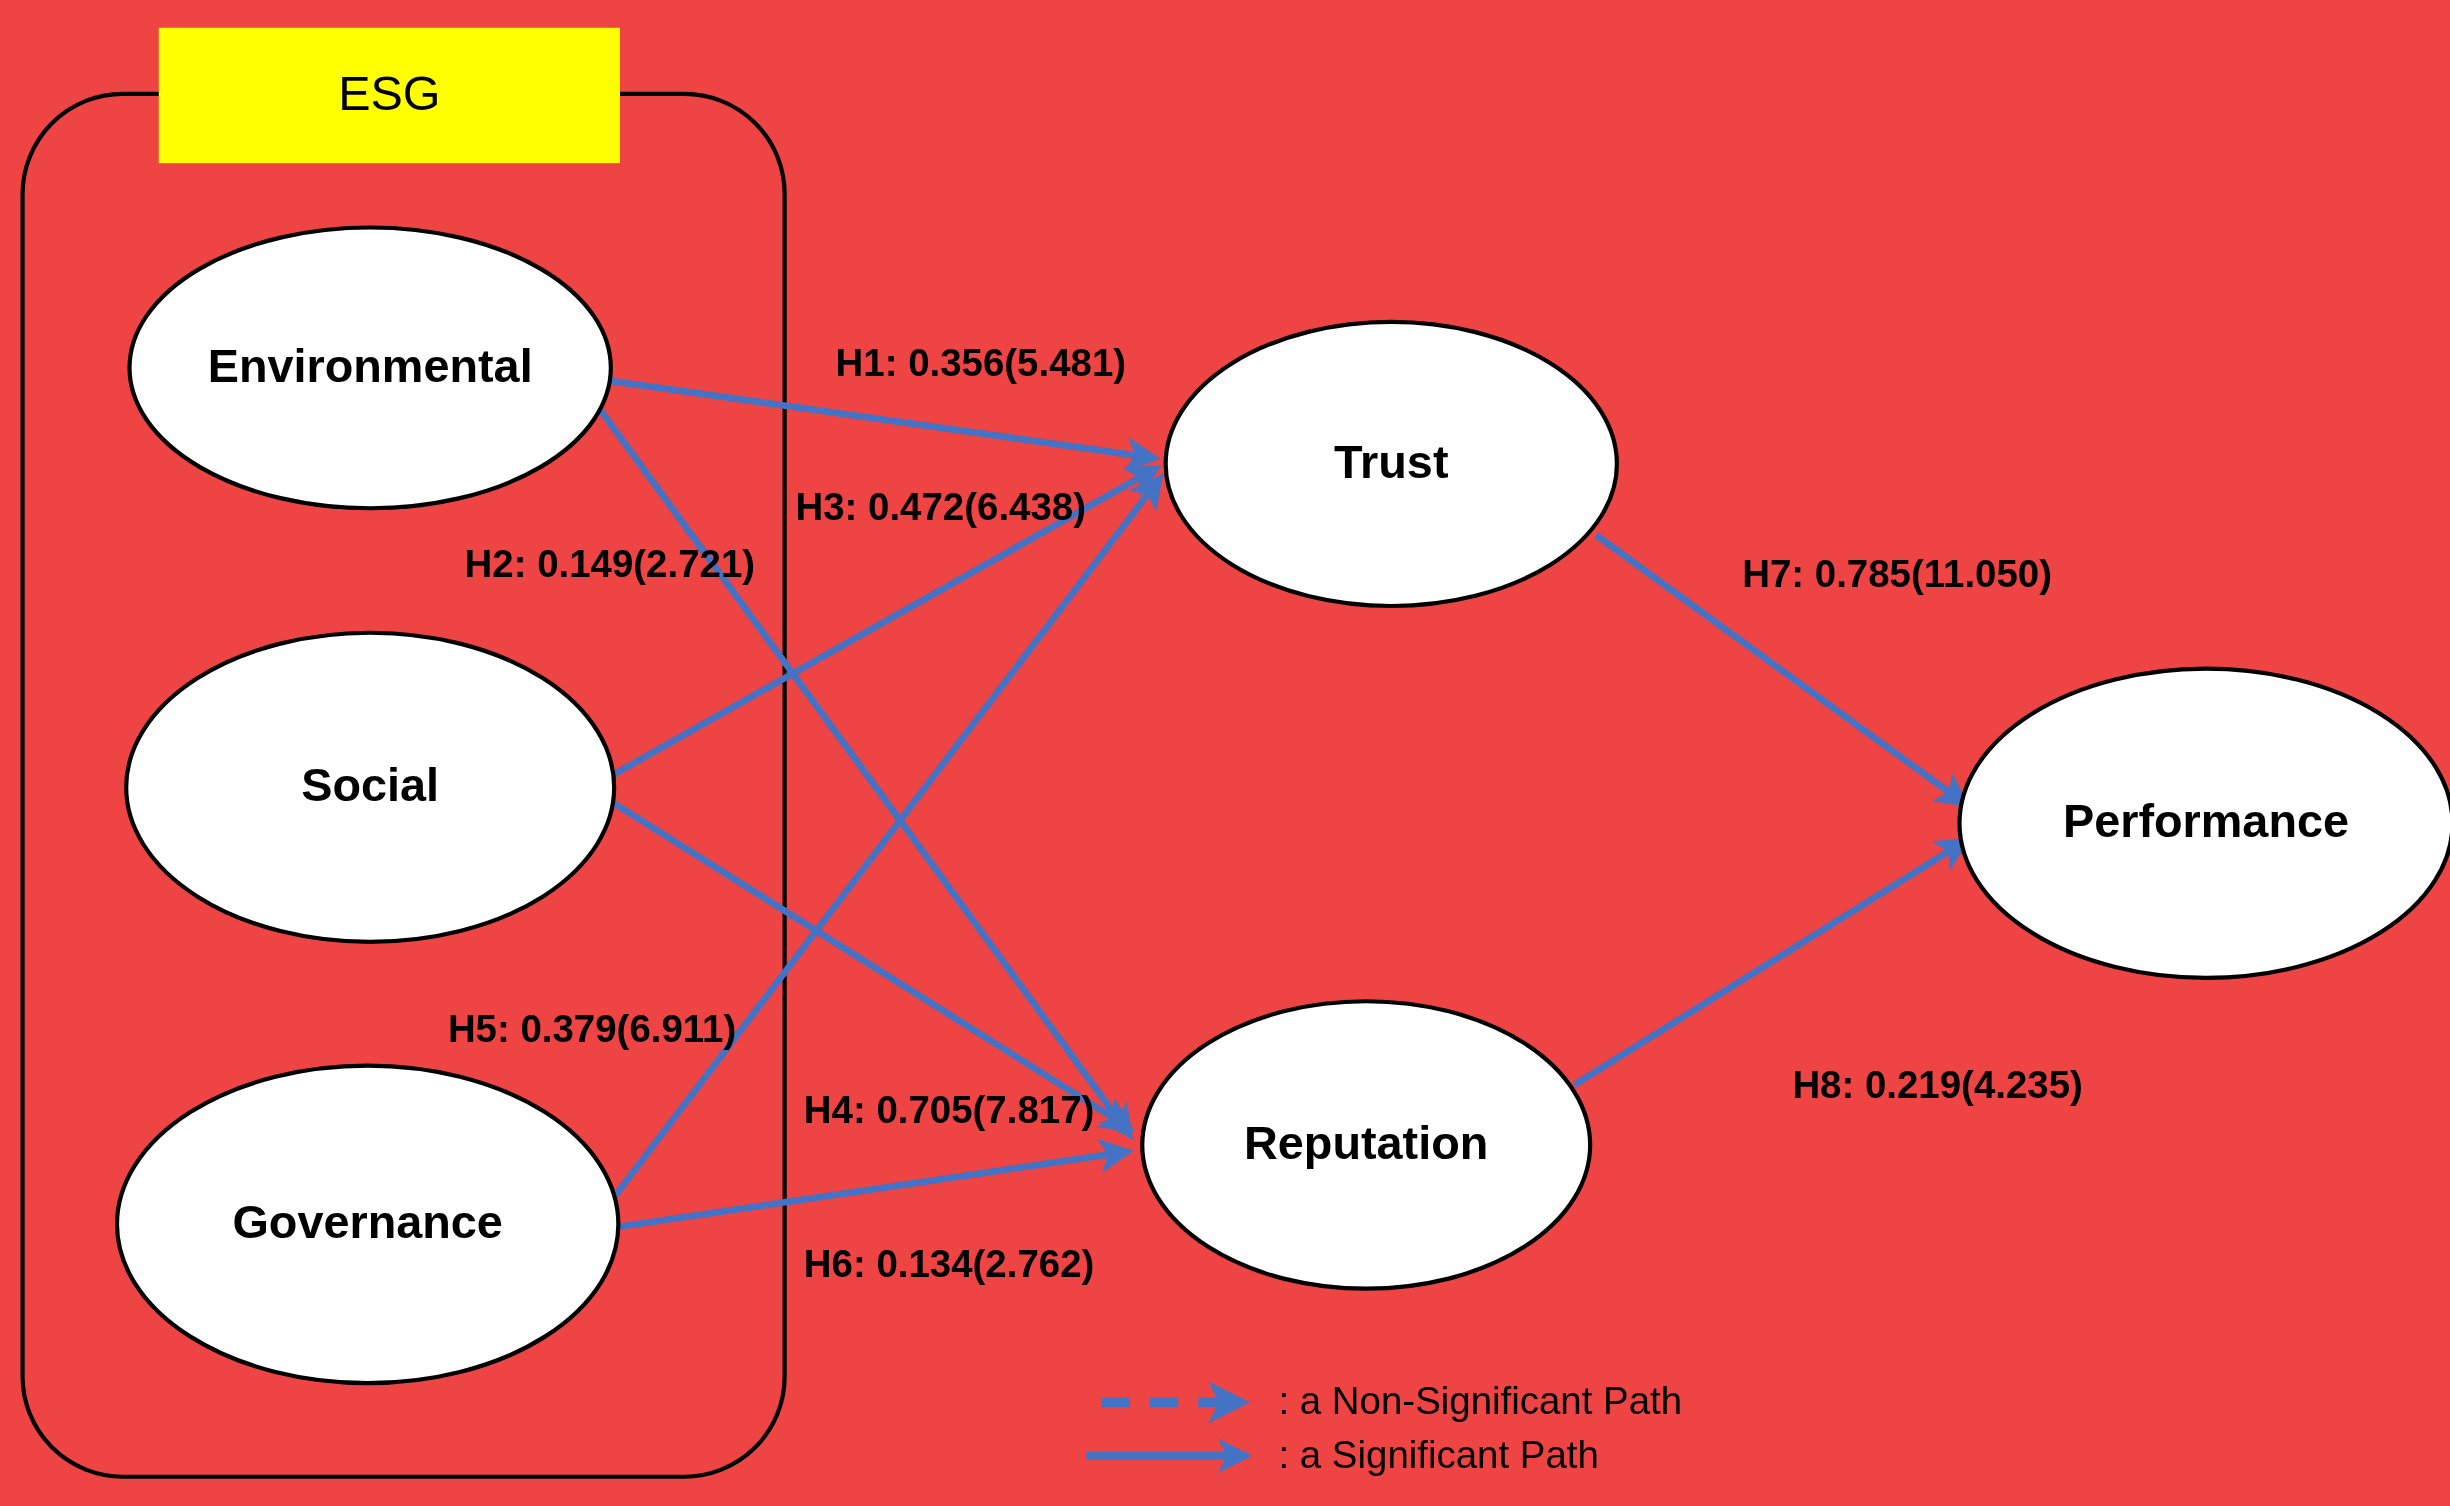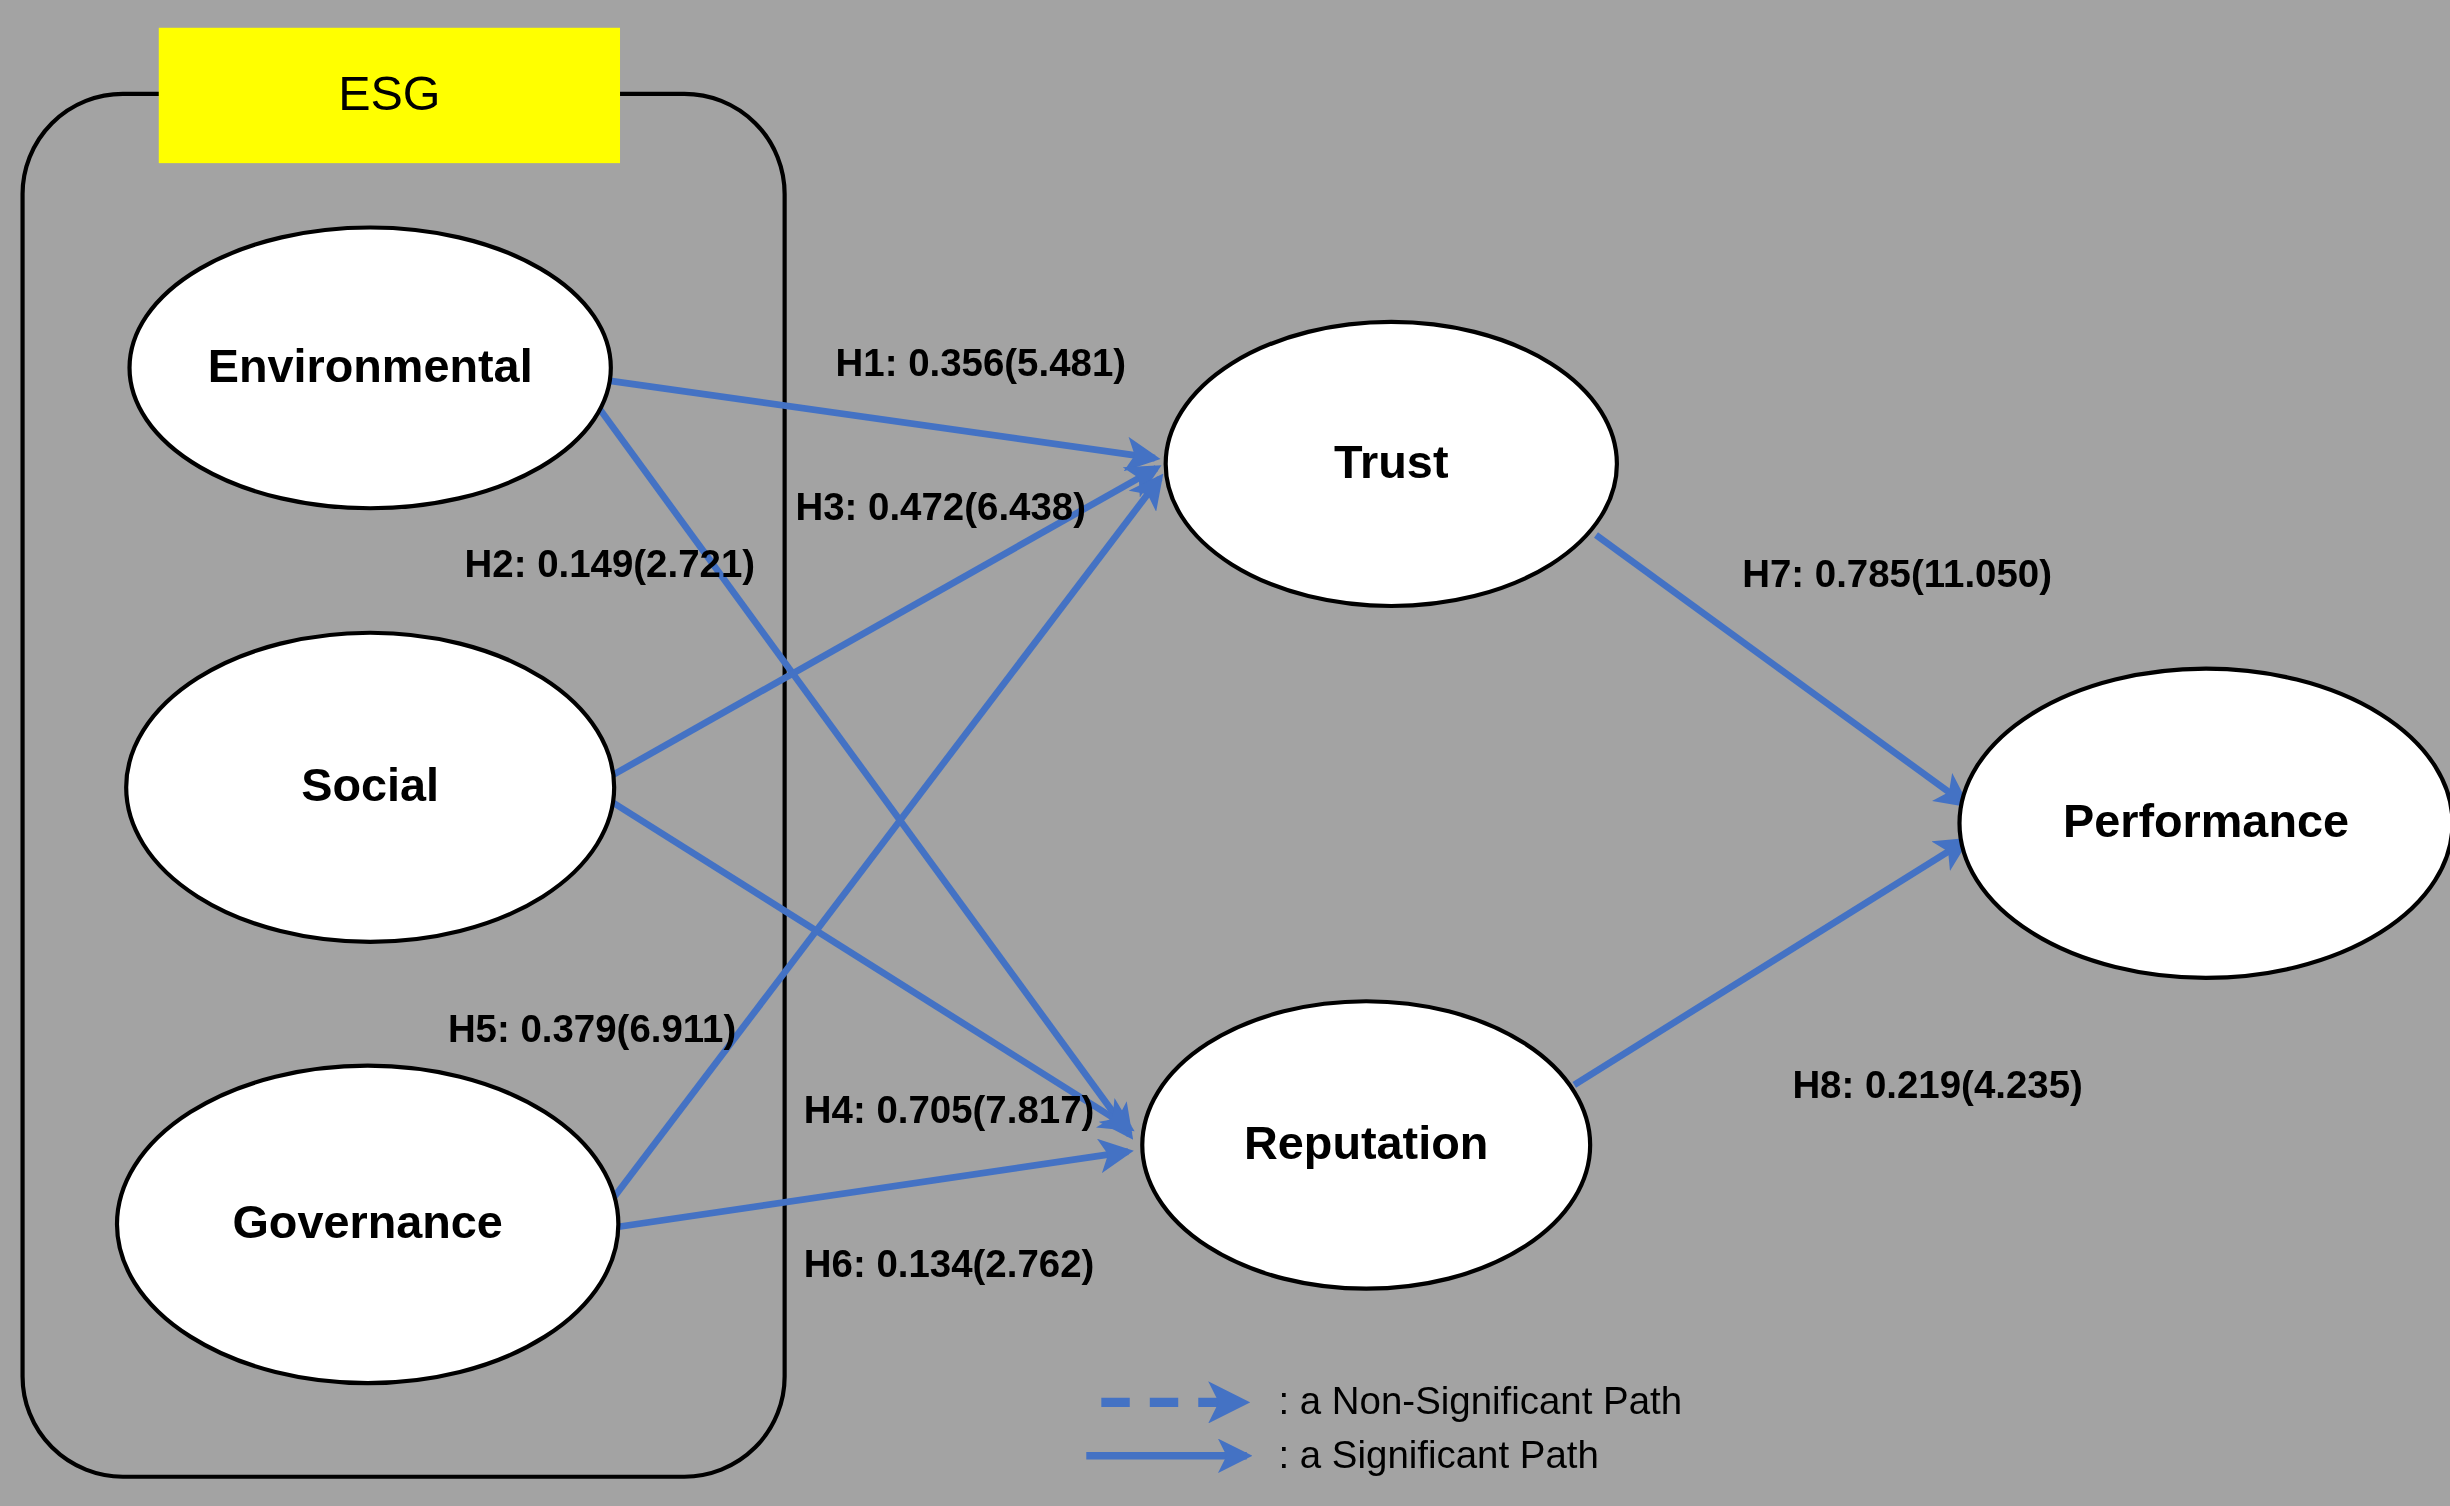--- a/index.html
+++ b/index.html
@@ -8,21 +8,21 @@
     padding: 0;
     background: #ffffff;
   }
   body {
     font-family: "Liberation Sans", sans-serif;
   }
   #canvas-wrap {
     position: relative;
     width: 2450px;
     height: 1507px;
-    background: #a3a3a3;
+    background: #ef4444;
     overflow: hidden;
   }
   svg#model-svg {
     position: absolute;
     top: 0;
     left: 0;
     width: 2450px;
     height: 1507px;
     display: block;
   }

